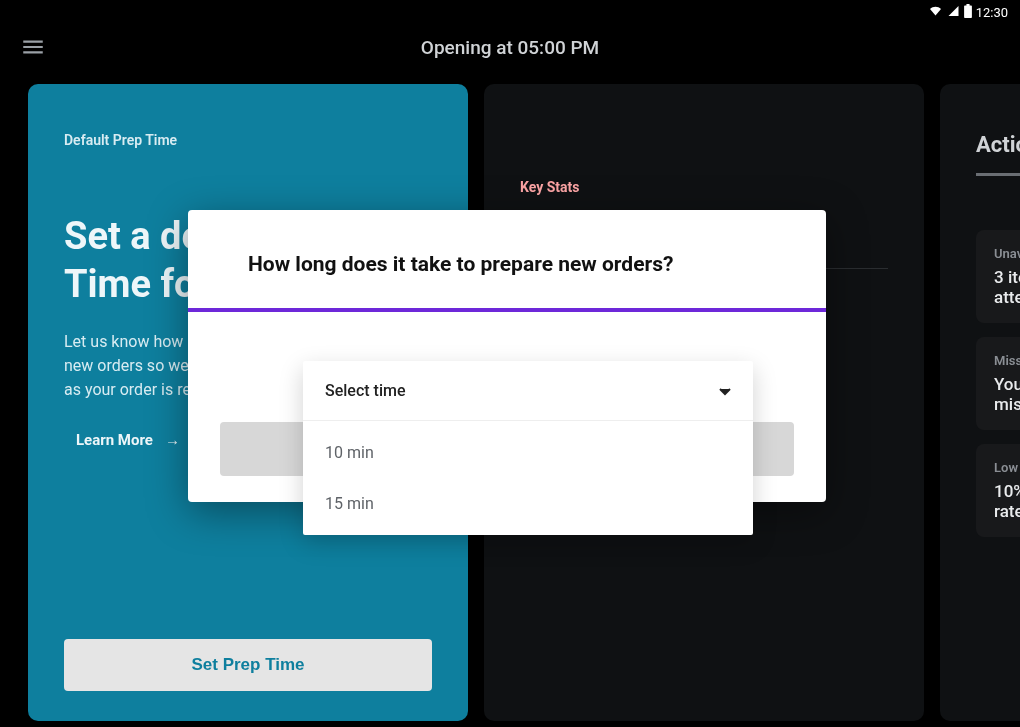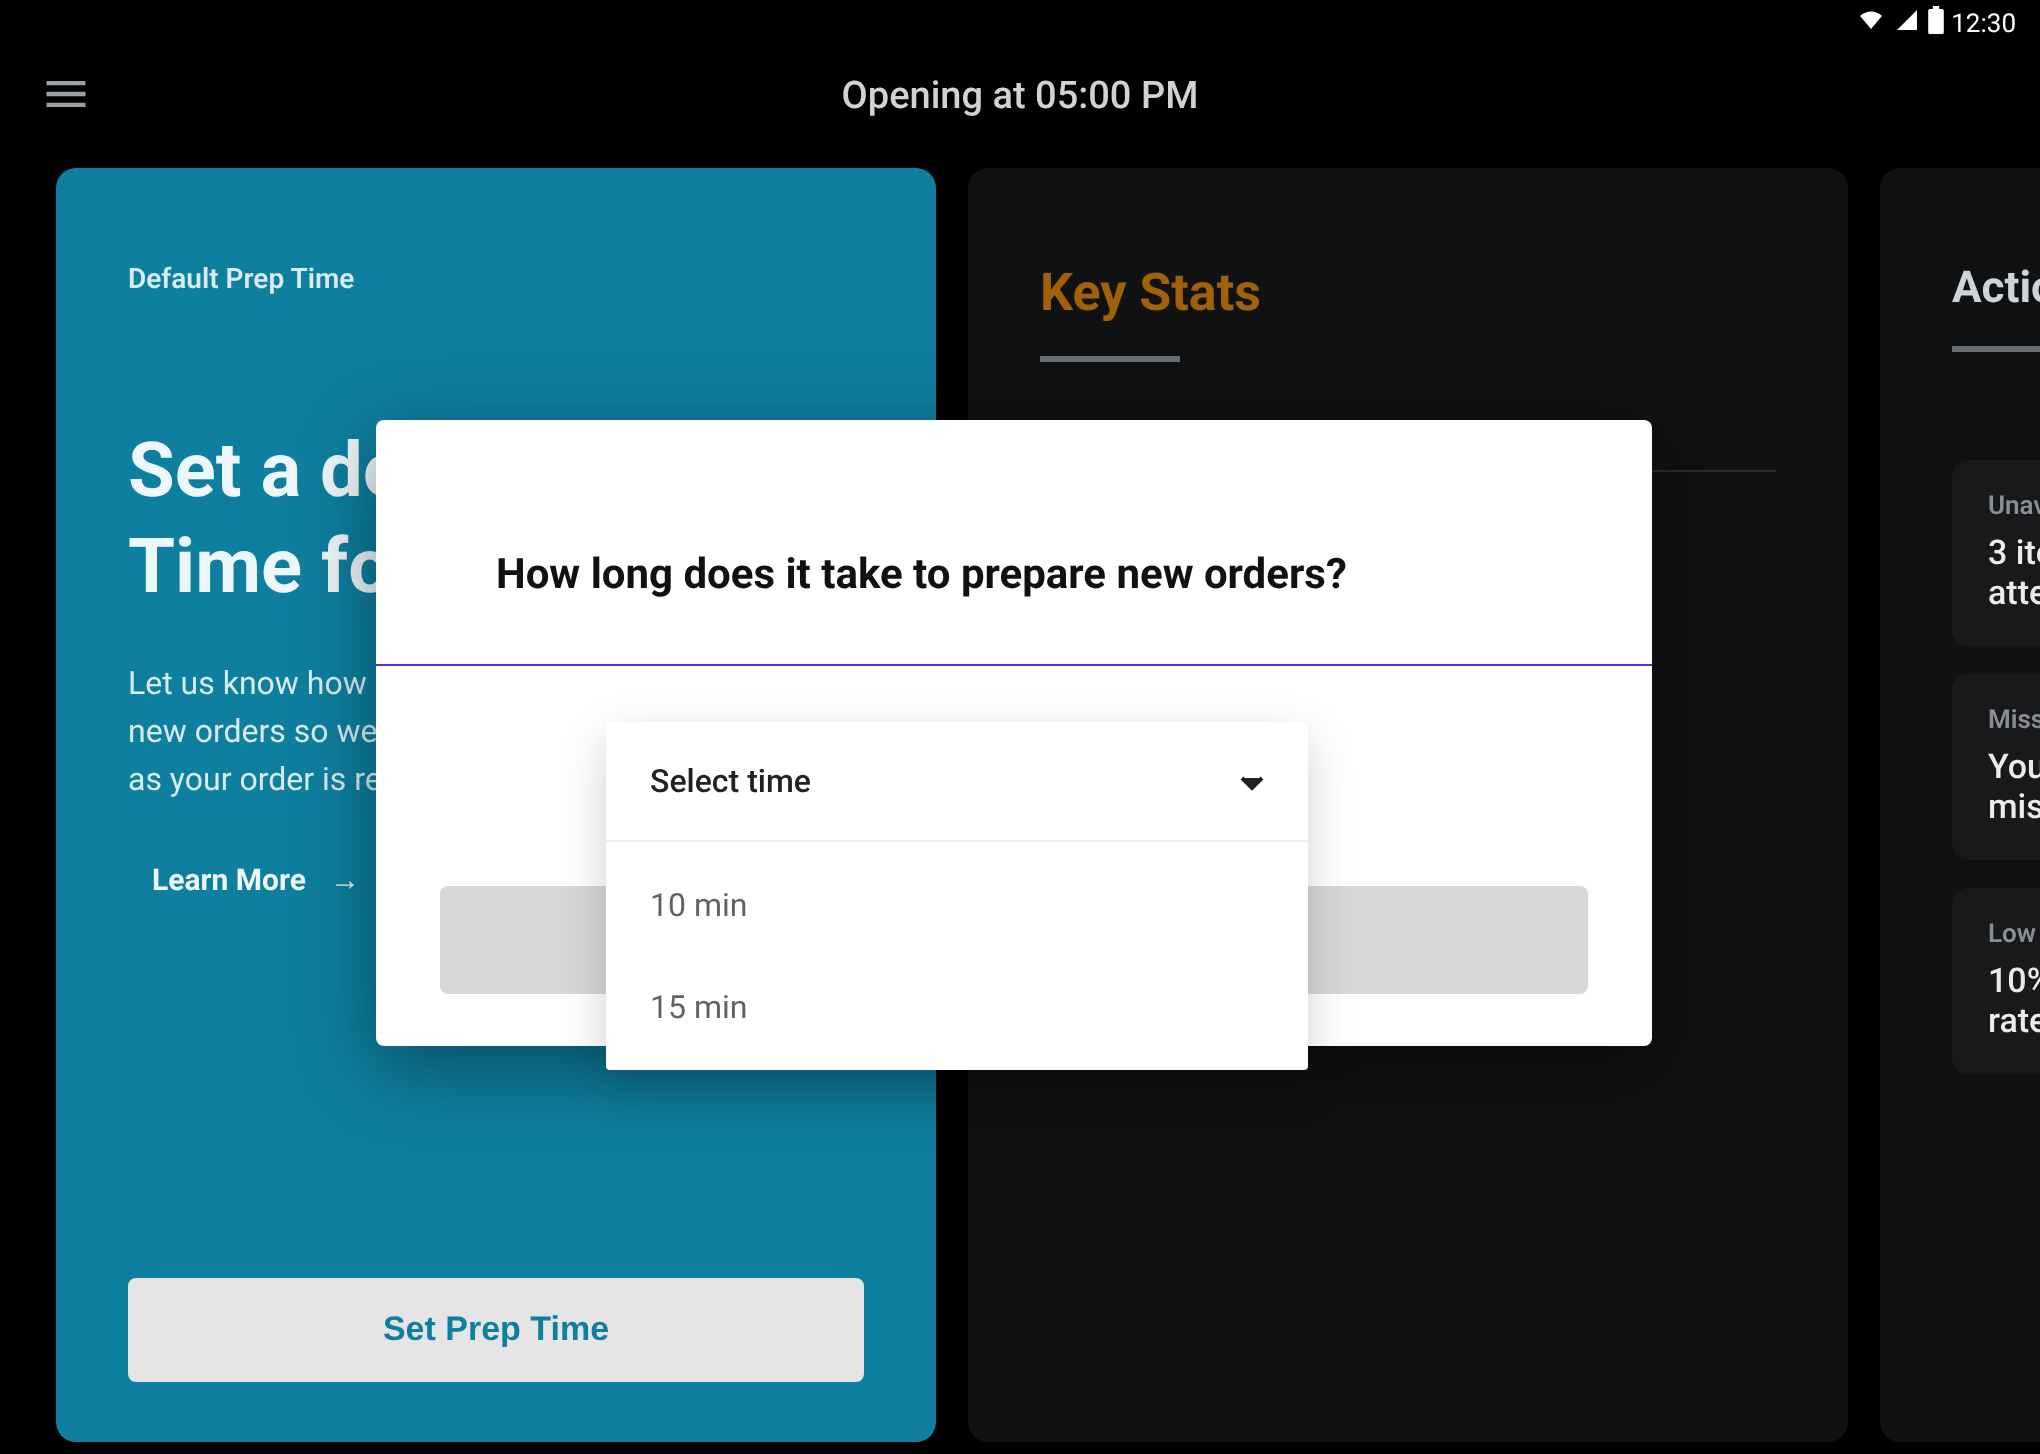--- a/index.html
+++ b/index.html
@@ -104,24 +104,25 @@
       color: #0e7f9e;
       font-size: 17px;
       font-weight: 700;
       text-align: center;
       padding: 16px 0;
       border-radius: 4px;
       border: none;
     }
 
     .stats-card .card-heading {
-      color: #a16207;
-      font-size: 26px;
+      color: #fca5a5;
+      font-size: 14px;
       font-weight: 700;
       margin-bottom: 16px;
+      margin-top: 47px;
     }
     .underline {
       width: 70px;
       height: 3px;
       background: #6a6e73;
       margin-bottom: 54px;
     }
     .full-underline {
       height: 1px;
       background: #2a2d30;
@@ -156,22 +157,21 @@
       top: 210px;
       width: 638px;
       background: #fff;
       border-radius: 4px;
       color: #111;
       box-shadow: 0 10px 40px rgba(0,0,0,.4);
       z-index: 5;
     }
     .modal-header {
       padding: 42px 60px 32px;
-      border-bottom: 1px solid #6d28d9;
-      margin-top: 24px;
+      border-bottom: 4px solid #6d28d9;
     }
     .modal-title {
       font-size: 21px;
       font-weight: 700;
       color: #111;
     }
     .modal-body {
       padding: 40px 60px 30px;
     }
     .modal-footer-btn {
@@ -182,21 +182,21 @@
       border: none;
       display: block;
       width: calc(100% - 64px);
     }
 
     
     .dropdown {
       position: absolute;
       left: 303px;
       top: 361px;
-      width: 351px;
+      width: 450px;
       background: #fff;
       border-radius: 2px;
       box-shadow: 0 8px 24px rgba(0,0,0,.18);
       z-index: 10;
       overflow: hidden;
     }
     .dropdown-selected {
       display: flex;
       justify-content: space-between;
       align-items: center;

